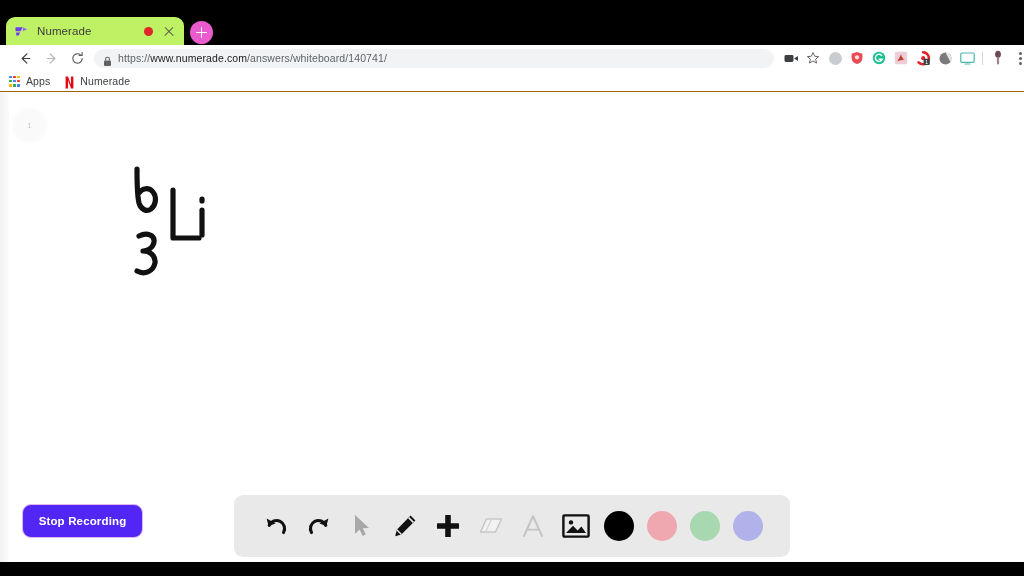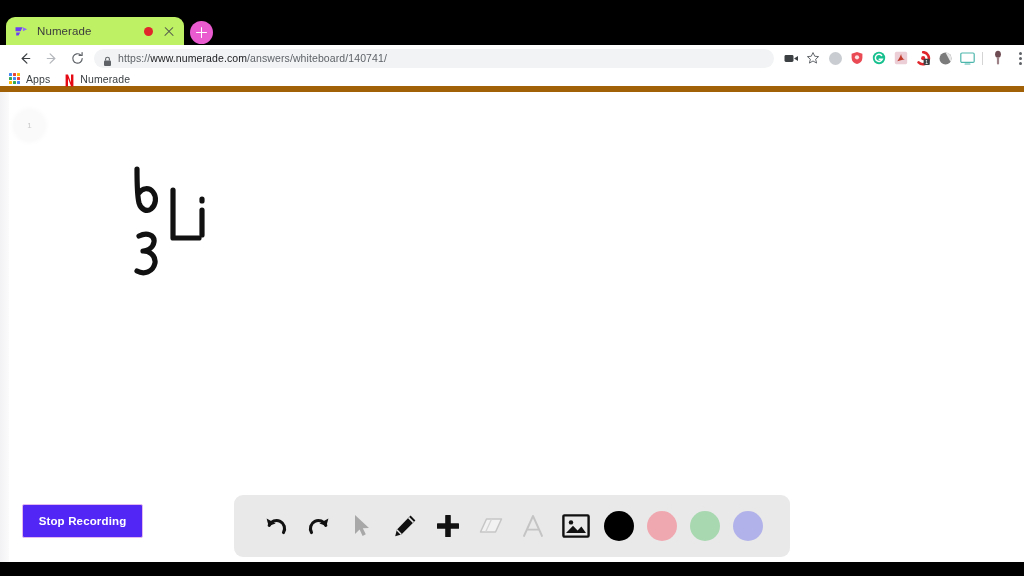--- a/index.html
+++ b/index.html
@@ -93,21 +93,21 @@
   .ext-dot { width:13px; height:13px; border-radius:50%; display:block; }
   .tb-sep { width:1px; height:13px; background:#d4d4d4; margin:0 4px; flex:0 0 auto; }
 
   .kebab { width:3px; height:13px; display:flex; flex-direction:column; justify-content:space-between; }
   .kebab span { width:3px; height:3px; border-radius:50%; background:#5f6368; display:block; }
 
   
   .bookmarks {
     position:absolute; left:0; top:71px; width:1024px; height:21px;
     background:#ffffff; display:flex; align-items:center;
-    border-bottom:6px solid #a16207;
+    border-bottom:1px solid #a16207;
     padding-left:9px;
   }
   .bm { display:flex; align-items:center; margin-right:15px; }
   .bm-label { font-size:10.5px; color:#3c4043; margin-left:6px; letter-spacing:.1px; }
   .apps-grid { width:11px; height:11px; display:grid; grid-template-columns:repeat(3,1fr); grid-template-rows:repeat(3,1fr); gap:1.2px; }
   .apps-grid i { display:block; border-radius:.5px; }
   .netflix-n {
     width:9px; height:12px; position:relative; display:block;
     font-family:"Liberation Serif", serif;
   }
@@ -126,21 +126,21 @@
     border-radius:50%; background:#fafafa;
     display:flex; align-items:center; justify-content:center;
     font-size:8px; color:#c9c9c9;
     box-shadow:0 0 6px rgba(0,0,0,.045);
   }
   .canvas { position:absolute; left:0; top:0; width:1024px; height:470px; }
 
   
   .stop-recording {
     position:absolute; left:22px; top:412px; width:121px; height:34px;
-    background:#5227f5; border:1.5px solid #e3b8f0; border-radius:2px;
+    background:#5227f5; border:1.5px solid #e3b8f0; border-radius:9px;
     display:flex; align-items:center; justify-content:center;
     color:#ffffff; font-size:11.5px; font-weight:bold;
     letter-spacing:.15px;
   }
 
   
   .tools {
     position:absolute; left:234px; top:403px; width:556px; height:62px;
     background:#e9e9e9; border-radius:9px;
     display:flex; align-items:center; justify-content:space-between;

